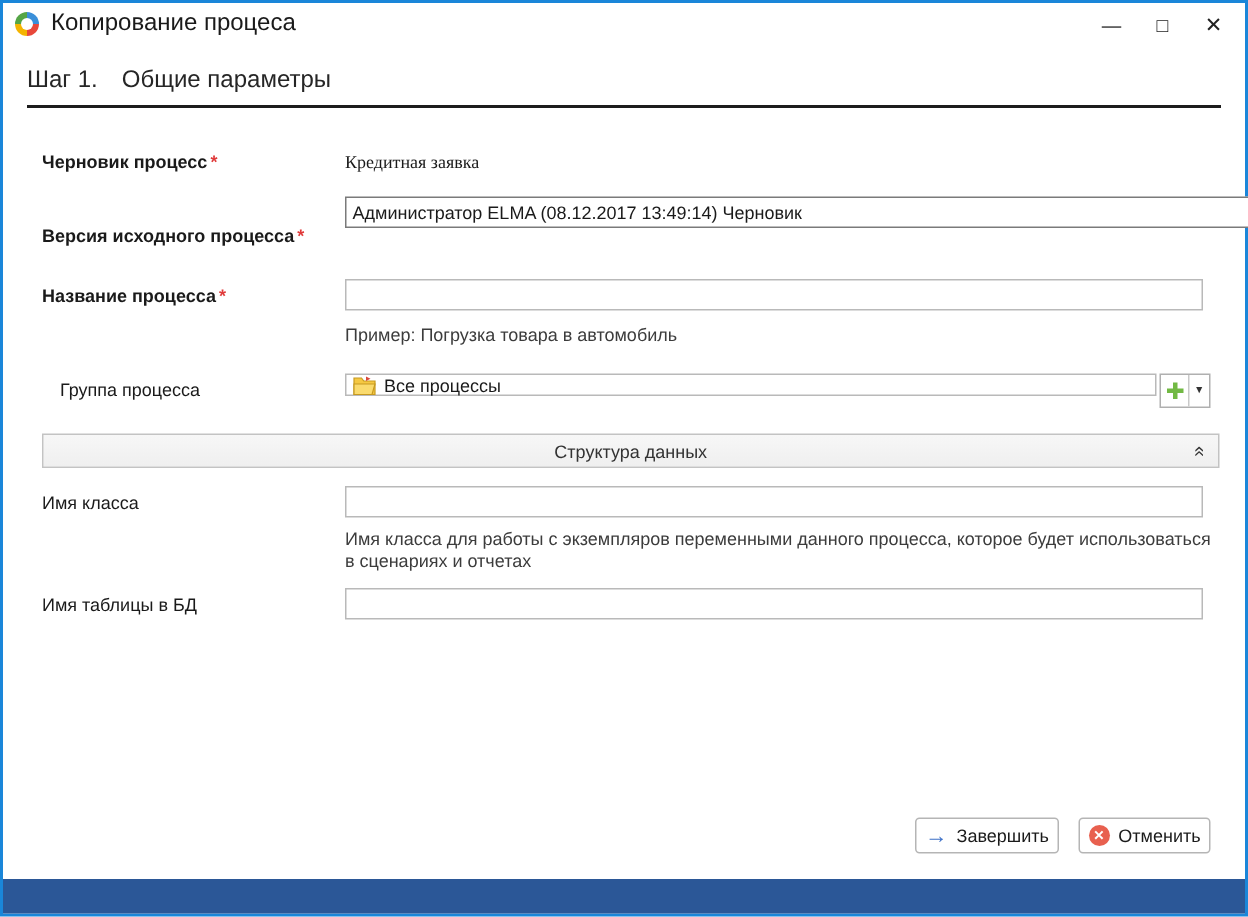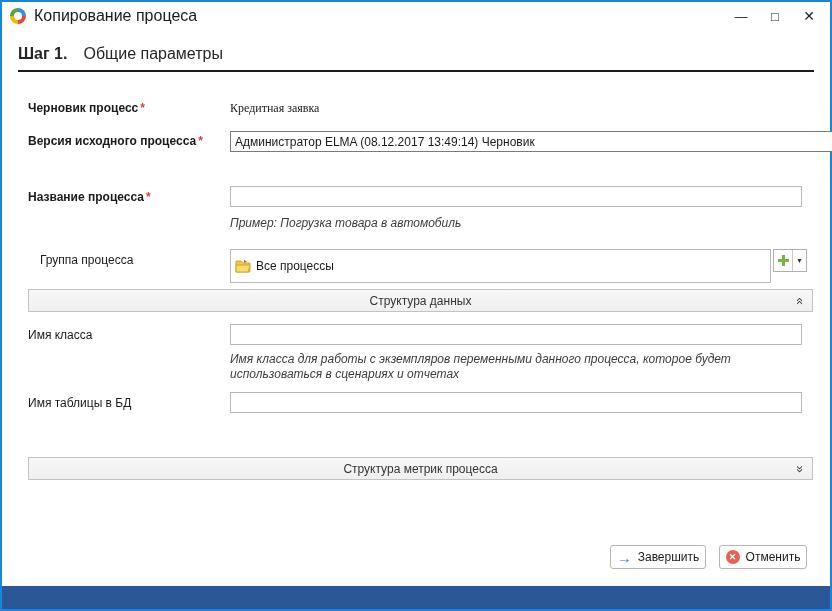--- a/index.html
+++ b/index.html
@@ -14,38 +14,38 @@
   .app-icon { position:relative; width:16px; height:16px; margin-left:8px; border-radius:50%;
     background: conic-gradient(#3a8fd9 0 25%, #e8483a 25% 50%, #f4b400 50% 75%, #55a546 75% 100%); }
   .app-icon::after { content:""; position:absolute; left:4px; top:4px; width:8px; height:8px; background:#fff; border-radius:50%; }
   .title-text { margin-left:8px; font-size:16px; color:#1a1a1a; }
   .win-controls { margin-left:auto; display:flex; align-items:center; height:100%; }
   .win-btn { width:34px; height:100%; display:flex; align-items:center; justify-content:center;
     font-size:13px; color:#222; cursor:default; }
   .win-btn.close { margin-right:4px; font-size:14px; }
   
   .heading { position:absolute; left:18px; top:45px; font-size:16px; color:#262626; }
-  .heading .prefix { font-weight:bold; margin-right:16px; }
+  .heading .prefix { font-weight:normal; margin-right:16px; }
   .heading-rule { position:absolute; left:18px; top:70px; width:796px; height:2px; background:#1c1c1c; }
   
   .lbl { position:absolute; left:28px; font-size:12px; color:#1a1a1a; }
   .lbl.bold { font-weight:bold; }
   .req { color:#e03a3a; font-weight:bold; margin-left:2px; }
   .static-val { position:absolute; left:230px; font-size:12px; color:#1a1a1a; }
   .txt-input { position:absolute; left:230px; width:572px; height:21px; border:1px solid #b9b9b9;
     background:#fff; font-family:"Liberation Sans",sans-serif; font-size:12px; padding:0 4px; color:#1a1a1a; outline:none; }
   
   .combo { position:absolute; left:230px; top:131px; width:667px; height:21px; border:1px solid #7a7a7a;
     background:#fff; display:flex; align-items:center; }
   .combo-text { flex:1; font-size:12px; color:#1a1a1a; padding:0 4px; white-space:nowrap; overflow:hidden; }
   .combo-btn { width:17px; height:17px; margin-right:1px; border:1px solid #9d9d9d; background:#f0f0f0;
     display:flex; align-items:center; justify-content:center; font-size:8px; color:#444; }
-  .hint { position:absolute; left:230px; font-size:12px; font-style:italic; color:#3c3c3c; line-height:15px; }
+  .hint { position:absolute; left:230px; font-size:12px; color:#3c3c3c; line-height:15px; }
   
-  .group-field { position:absolute; left:230px; top:249px; width:541px; height:34px; border:1px solid #b9b9b9;
+  .group-field { position:absolute; left:230px; top:249px; width:541px; height:15px; border:1px solid #b9b9b9;
     background:#fff; display:flex; align-items:center; }
   .folder-ic { width:16px; height:14px; margin:0 5px 0 4px; }
   .group-text { font-size:12px; color:#1a1a1a; }
   .split-btn { position:absolute; left:773px; top:249px; height:23px; display:flex; border:1px solid #b0b0b0; background:#fff; }
   .split-add { width:19px; display:flex; align-items:center; justify-content:center; border-right:1px solid #c9c9c9; }
   .plus { position:relative; width:11px; height:11px; }
   .plus::before { content:""; position:absolute; left:4px; top:0; width:3px; height:11px; background:#72b944; }
   .plus::after  { content:""; position:absolute; left:0; top:4px; width:11px; height:3px; background:#72b944; }
   .split-arrow { width:13px; display:flex; align-items:center; justify-content:center; font-size:7px; color:#333; }
   
@@ -84,21 +84,21 @@
   <div class="heading">
     <span class="prefix">Шаг 1.</span><span>Общие параметры</span>
   </div>
   <div class="heading-rule"></div>
 
   <div class="lbl bold" style="top:101px;">
     <span>Черновик процесс</span><span class="req">*</span>
   </div>
   <div class="static-val" style="top:101px;font-family:Liberation Serif, serif;">Кредитная заявка</div>
 
-  <div class="lbl bold" style="top:134px;">
+  <div class="lbl bold" style="top:150px;">
     <span>Версия исходного процесса</span><span class="req">*</span>
   </div>
   <div class="combo">
     <div class="combo-text">Администратор ELMA (08.12.2017 13:49:14) Черновик</div>
     <div class="combo-btn">▼</div>
   </div>
 
   <div class="lbl bold" style="top:190px;">
     <span>Название процесса</span><span class="req">*</span>
   </div>
@@ -126,24 +126,20 @@
     <span class="sec-chev chev-up">«</span>
   </div>
 
   <div class="lbl" style="top:328px;">Имя класса</div>
   <input class="txt-input" style="top: 324px;" value="">
   <div class="hint" style="top:352px; width:582px;">Имя класса для работы с экземпляров переменными данного процесса, которое будет использоваться в сценариях и отчетах</div>
 
   <div class="lbl" style="top:396px;">Имя таблицы в БД</div>
   <input class="txt-input" style="top: 392px;" value="">
 
-  <div class="sec-bar" style="top:457px;">
-    <span>Структура метрик процесса</span>
-    <span class="sec-chev chev-down">»</span>
-  </div>
 
   <div class="btn btn-finish">
     <span class="arrow-ic">→</span>
     <span>Завершить</span>
   </div>
   <div class="btn btn-cancel">
     <span class="cancel-ic">✕</span>
     <span>Отменить</span>
   </div>
 

